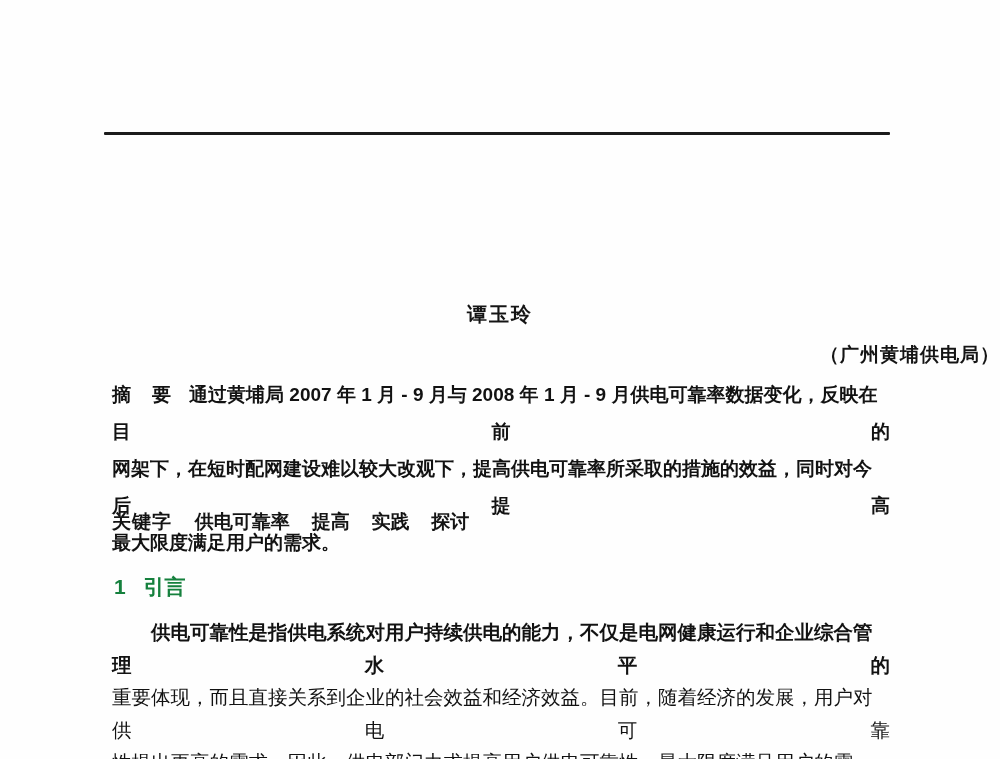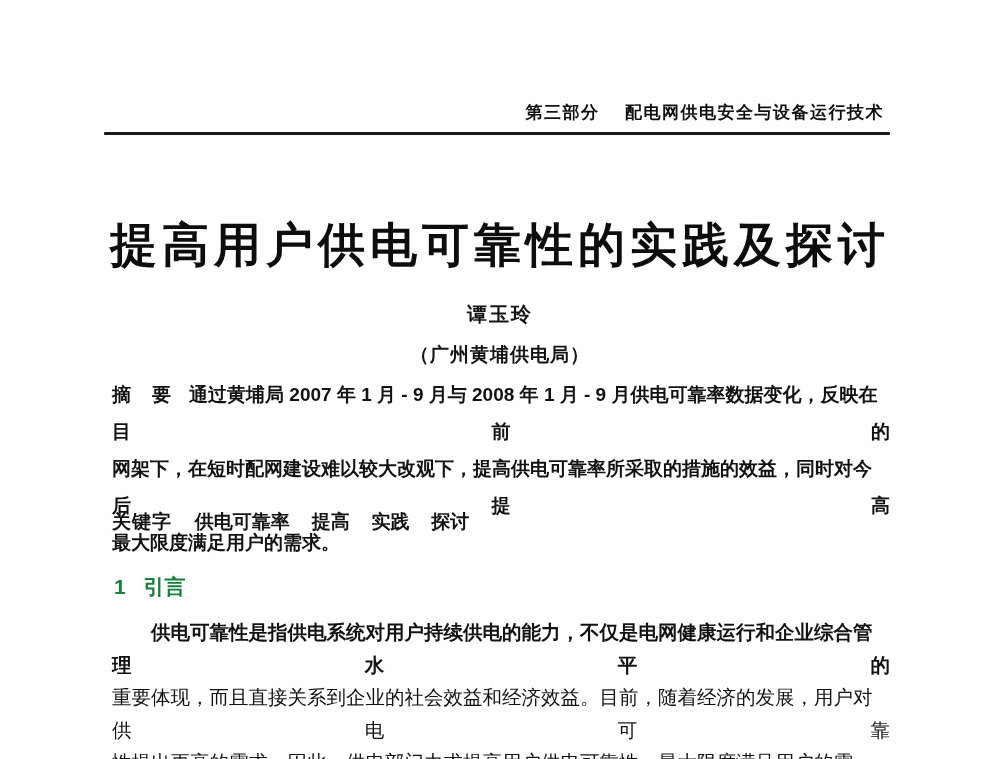--- a/index.html
+++ b/index.html
@@ -51,21 +51,21 @@
     position: absolute;
     top: 301px; left: 0; width: 1000px;
     text-align: center;
     font-size: 20px;
     font-weight: 700;
     letter-spacing: 2px;
   }
   .author-affiliation {
     position: absolute;
     top: 342px; left: 0; width: 1000px;
-    text-align: center;
+    text-align: right;
     font-size: 19px;
     font-weight: 600;
     letter-spacing: 1px;
   }
 
   
   .abstract {
     position: absolute;
     top: 376px; left: 112px; width: 778px;
     font-size: 19px;
@@ -108,26 +108,22 @@
     color: #121212;
   }
   .body-paragraph .line { text-align-last: justify; }
   .body-paragraph .line.first { text-indent: 2em; font-weight: bold; }
 </style>
 </head>
 <body>
 
 <div class="page">
 
-  <div class="running-header">
-    <span class="part-label">第三部分</span><span>配电网供电安全与设备运行技术</span>
-  </div>
   <div class="header-rule"></div>
 
-  <div class="paper-title">提高用户供电可靠性的实践及探讨</div>
 
   <div class="author-name">谭玉玲</div>
   <div class="author-affiliation">（广州黄埔供电局）</div>
 
   <div class="abstract">
     <div class="line">
       <span class="abstract-label">摘　要</span><span>通过黄埔局 2007 年 1 月 - 9 月与 2008 年 1 月 - 9 月供电可靠率数据变化，反映在目前的</span>
     </div>
     <div class="line">网架下，在短时配网建设难以较大改观下，提高供电可靠率所采取的措施的效益，同时对今后提高</div>
     <div class="line partial">最大限度满足用户的需求。</div>

